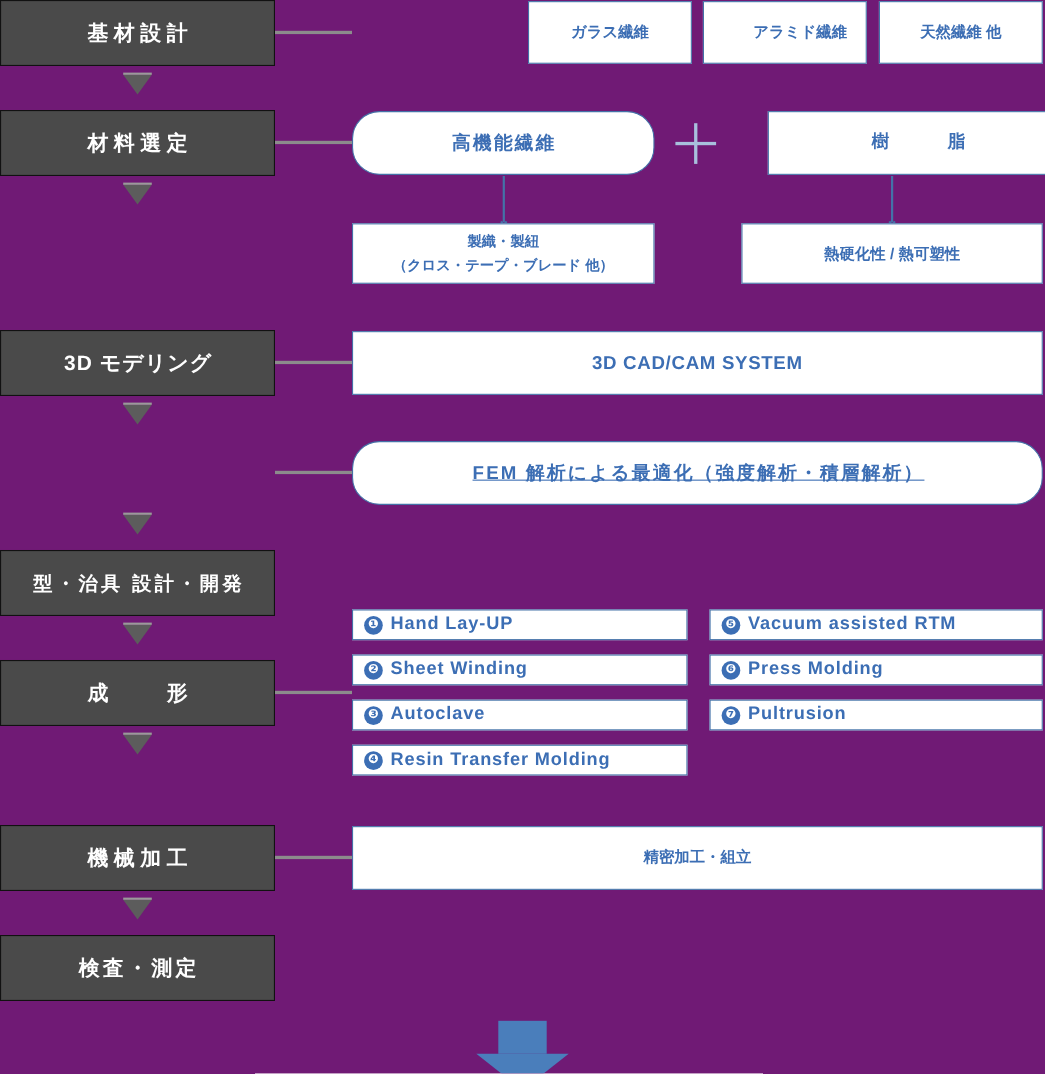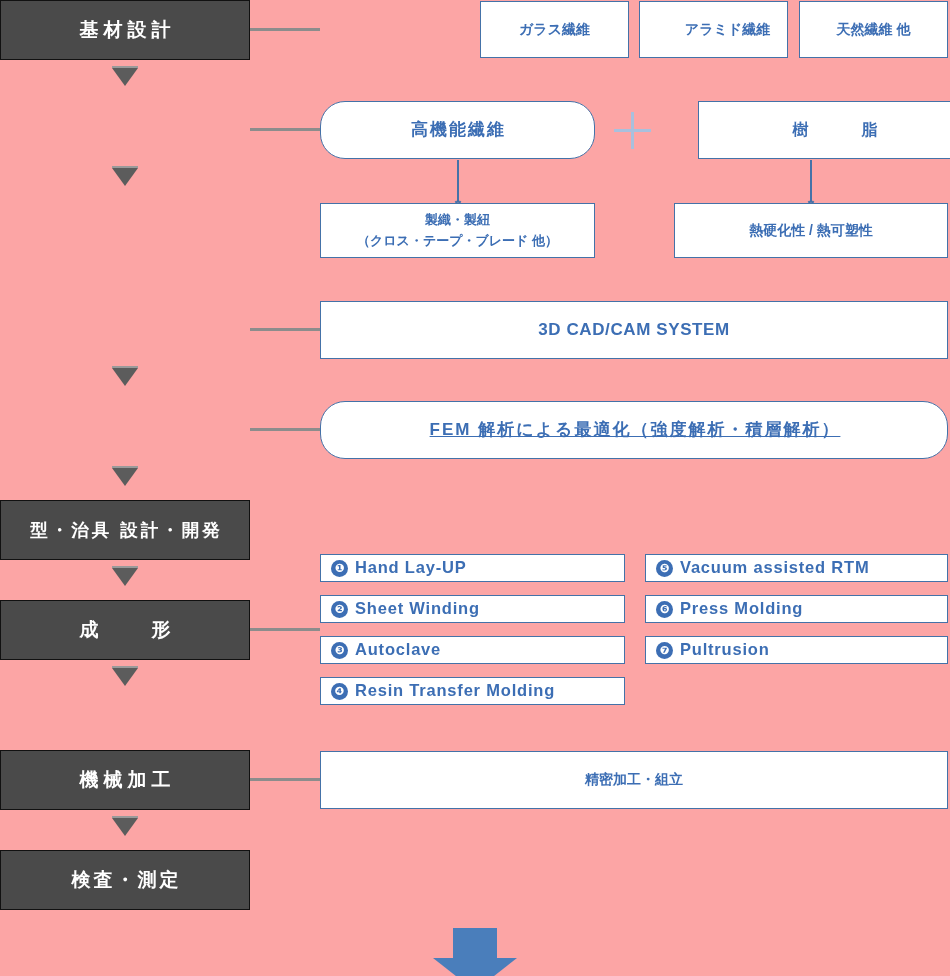--- a/index.html
+++ b/index.html
@@ -8,21 +8,21 @@
     background: #ffffff;
   }
   body {
     font-family: "Liberation Sans", "DejaVu Sans", sans-serif;
     -webkit-font-smoothing: antialiased;
   }
   #canvas {
     position: relative;
     width: 950px;
     height: 976px;
-    background: #fca5a5;
+    background: #701a75;
     overflow: hidden;
   }
 
   
   .stage {
     position: absolute;
     left: 0;
     width: 250px;
     height: 60px;
     background: #4a4a4a;
@@ -177,20 +177,21 @@
 <div id="canvas">
 
   <div class="stage" style="top:0px;">基材設計</div>
   <div class="tri" style="left:112px; top:68px;"></div>
   <div class="conn" style="left:250px; top:28px; width:70px;"></div>
 
   <div class="bbox" style="left:480px; top:1px; width:149px; height:57px;">ガラス繊維</div>
   <div class="bbox" style="left:639px; top:1px; width:149px; height:57px;padding-left:28px;">アラミド繊維</div>
   <div class="bbox" style="left:799px; top:1px; width:149px; height:57px;">天然繊維 他</div>
 
+  <div class="stage" style="top:100px;">材料選定</div>
   <div class="tri" style="left:112px; top:168px;"></div>
   <div class="conn" style="left:250px; top:128px; width:70px;"></div>
 
   <div class="bbox lgsp" style="left:320px; top:101px; width:275px; height:58px;">高機能繊維</div>
 
   <div class="plus" style="left:614px; top:112px; width:37px; height:37px;">
     <span class="h"></span>
     <span class="v"></span>
   </div>
 
@@ -208,20 +209,21 @@
     <span class="head">
         <i class="l"></i>
         <i class="r"></i>
       </span>
   </div>
 
   <div class="bbox sm" style="left:320px; top:203px; width:275px; height:55px;">製織・製紐
 （クロス・テープ・ブレード 他）</div>
   <div class="bbox" style="left:674px; top:203px; width:274px; height:55px;">熱硬化性 / 熱可塑性</div>
 
+  <div class="stage tight" style="top:300px;">3D モデリング</div>
   <div class="tri" style="left:112px; top:368px;"></div>
   <div class="conn" style="left:250px; top:328px; width:70px;"></div>
   <div class="bbox lg" style="left:320px; top:301px; width:628px; height:58px;">3D CAD/CAM SYSTEM</div>
 
   <div class="tri" style="left:112px; top:468px;"></div>
   <div class="conn" style="left:250px; top:428px; width:70px;"></div>
   <div class="bbox lgsp" style="left:320px; top:401px; width:628px; height:58px;text-decoration:underline;">FEM 解析による最適化（強度解析・積層解析）</div>
 
   <div class="stage tight" style="top:500px; font-size:17.5px; letter-spacing:3px; text-indent:3px;">型・治具 設計・開発</div>
   <div class="tri" style="left:112px; top:568px;"></div>

